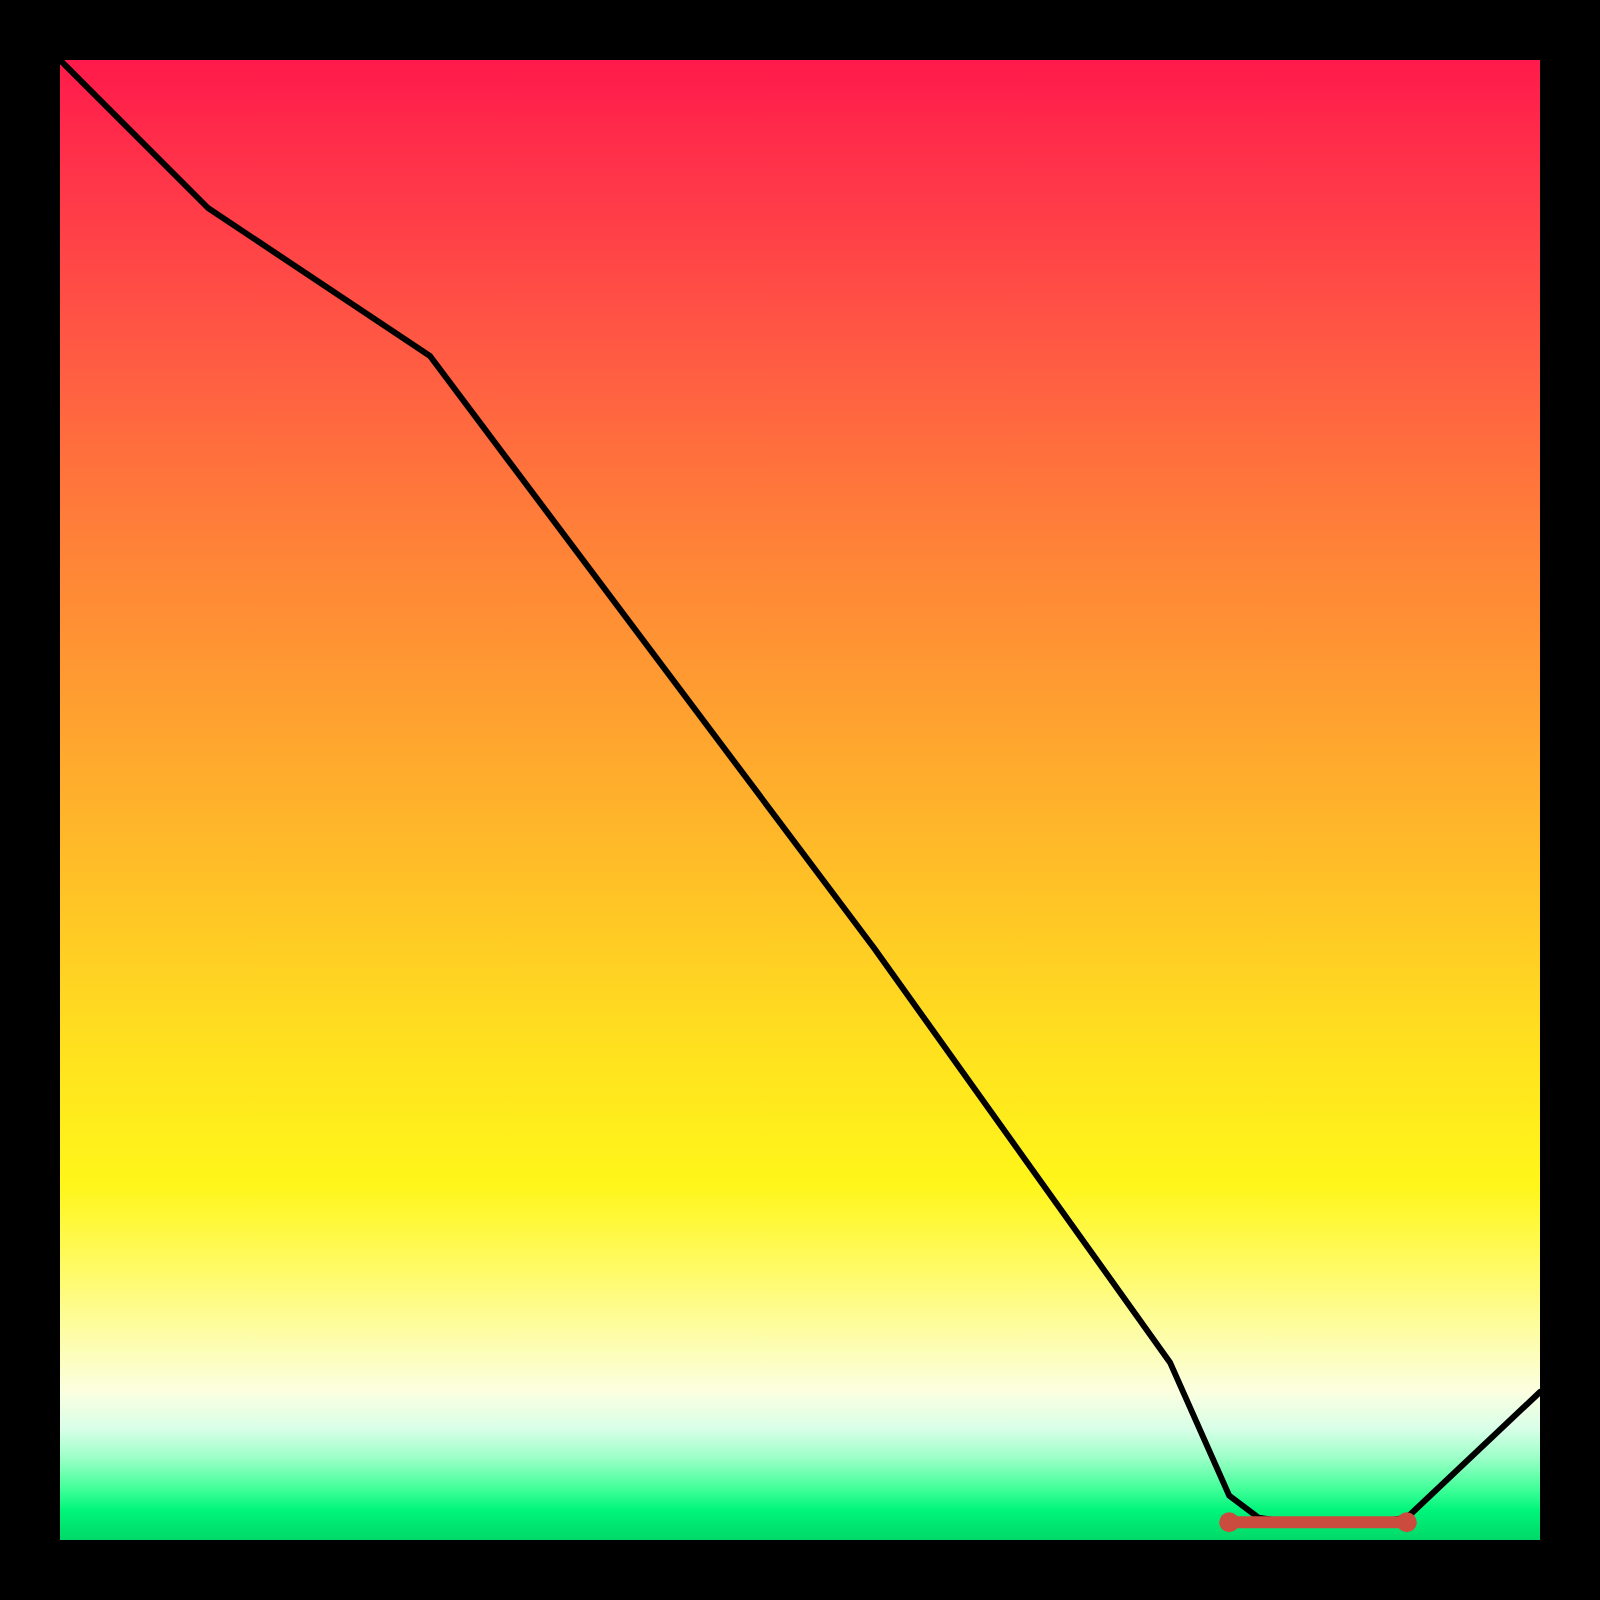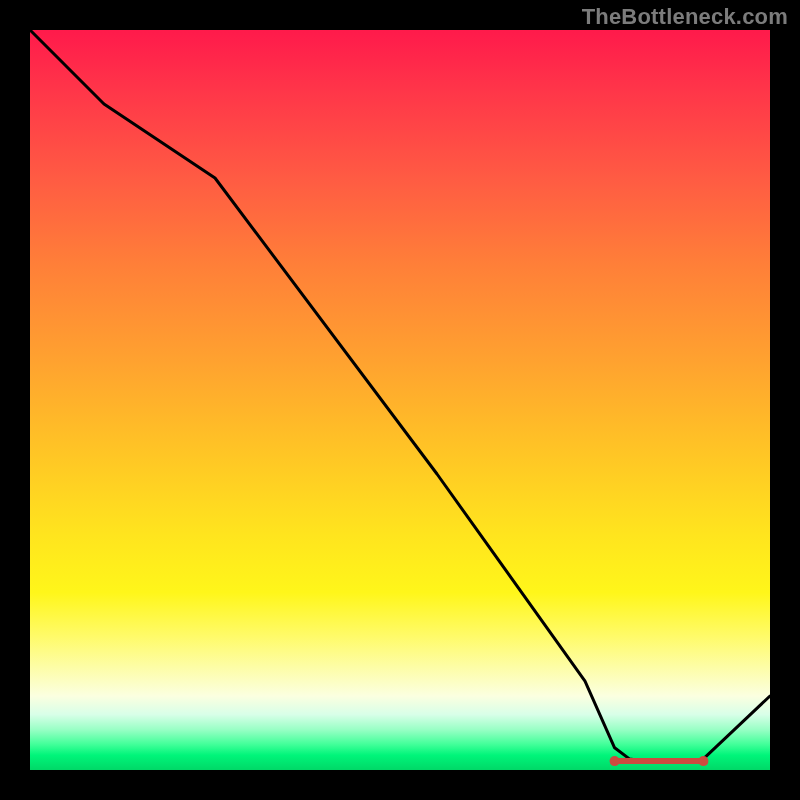--- a/index.html
+++ b/index.html
@@ -56,21 +56,20 @@
     left: 0;
     top: 0;
     width: 740px;
     height: 740px;
   }
 </style>
 </head>
 <body>
 
 <div class="frame">
-  <div class="watermark">TheBottleneck.com</div>
   <div class="plot">
     <svg class="overlay" viewBox="0 0 740 740" preserveAspectRatio="none">
       <path id="curve" fill="none" stroke="#000" stroke-width="3" stroke-linejoin="round" stroke-linecap="round" d="M0.0 0.0 L74.0 74.0 L185.0 148.0 L407.0 444.0 L555.0 651.2 L584.6 717.8 L599.4 728.9 L614.2 731.1 L629.0 731.9 L643.8 731.9 L658.6 731.1 L673.4 728.9 L740.0 666.0"></path>
       <path id="highlight" fill="none" stroke="#cc4b3f" stroke-width="6" stroke-linecap="round" d="M584.6 731.1 L673.4 731.1"></path>
       <circle id="hl-start" r="5" fill="#cc4b3f" cx="584.6" cy="731.1"></circle>
       <circle id="hl-end" r="5" fill="#cc4b3f" cx="673.4" cy="731.1"></circle>
     </svg>
   </div>
 </div>
 

